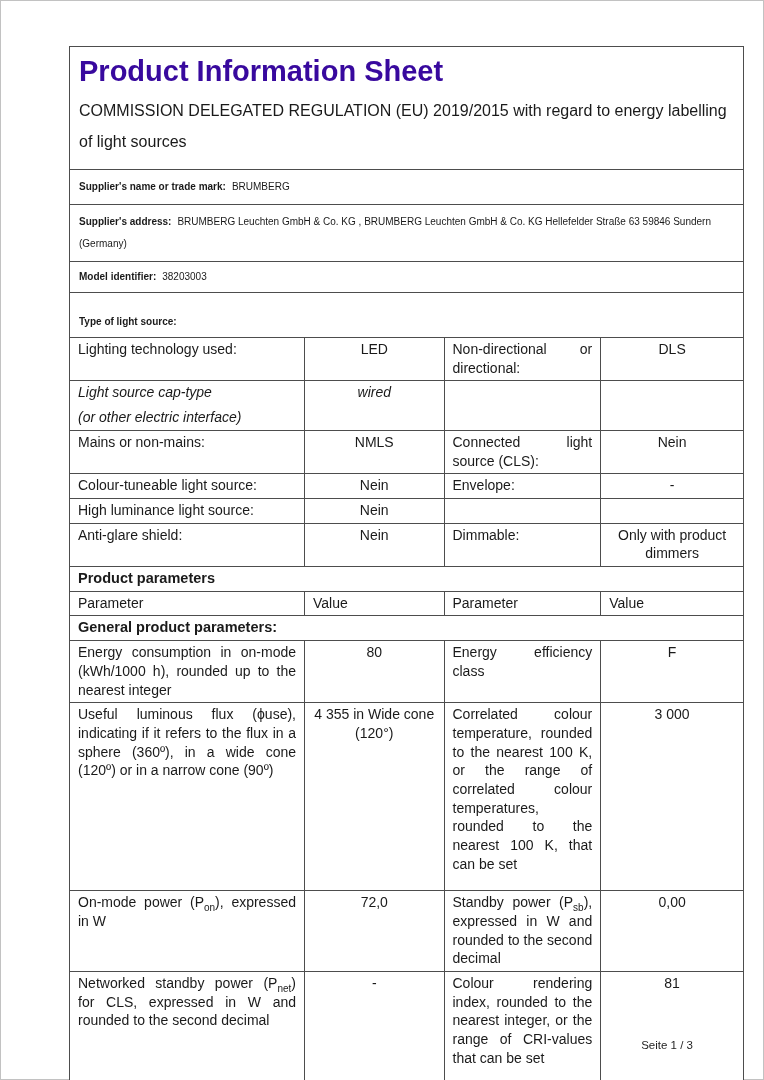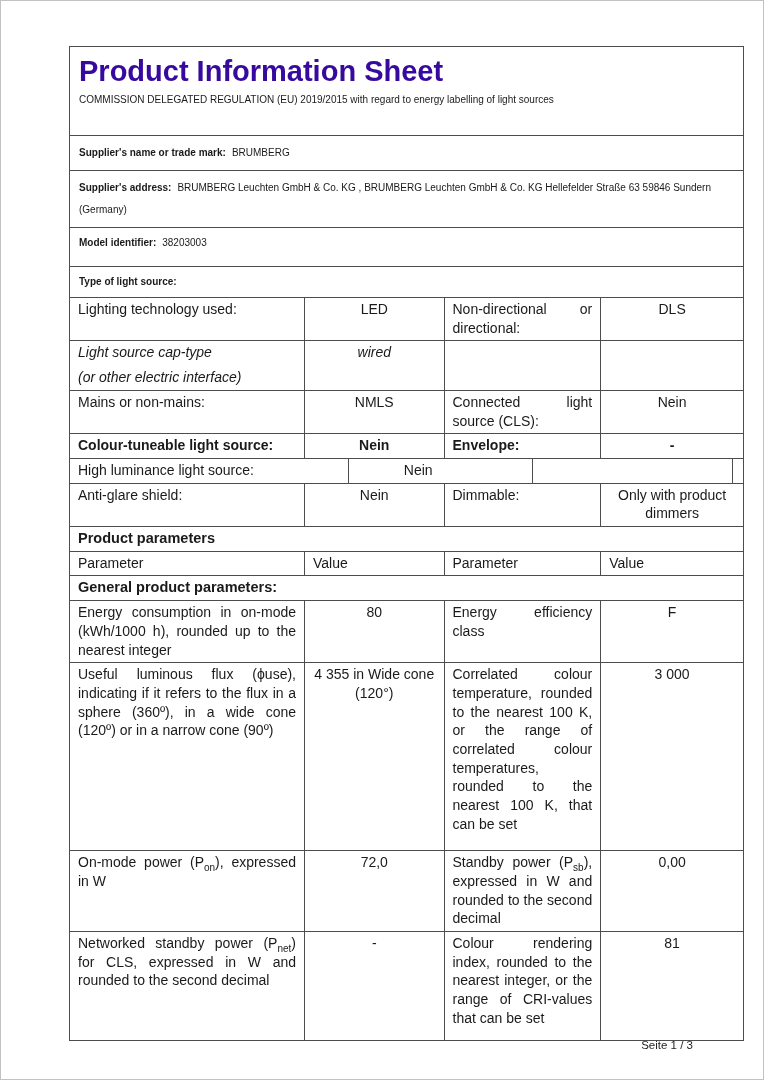--- a/index.html
+++ b/index.html
@@ -28,32 +28,33 @@
 
   .title-block { padding: 7px 9px 12px 9px; min-height: 88px; }
   .doc-title {
     font-size: 29px;
     font-weight: 700;
     letter-spacing: 0px;
     line-height: 34px;
     color: #38099e;
   }
   .doc-subtitle {
-    font-size: 10px;
-    line-height: 24px;
+    margin-top: 7px;
+    font-size: 16px;
+    line-height: 31px;
     color: #1a1a1a;
   }
 
   .kv { padding: 6px 9px; font-size: 10px; line-height: 22px; }
   .kv .lbl { font-weight: 700; }
   .kv .val-inline { margin-left: 6px; }
   .h-name  { min-height: 34px; }
   .h-addr  { min-height: 45px; }
   .h-model { min-height: 27px; padding-top: 4px; padding-bottom: 4px; }
-  .h-type  { min-height: 27px; padding-top: 4px; padding-bottom: 4px; margin-top: 8px; }
+  .h-type  { min-height: 27px; padding-top: 18px; padding-bottom: 4px; }
 
   .row {
     display: grid;
     grid-template-columns: 34.77% 20.73% 23.29% 21.21%;
     border-top: 1px solid #4d4d4d;
   }
   .c {
     padding: 2px 8px 3px 8px;
     font-size: 14px;
     line-height: 18.7px;
@@ -68,22 +69,22 @@
     text-align: left;
     font-weight: 700;
     font-size: 14.5px;
     padding: 2px 8px 3px 8px;
     line-height: 18.7px;
   }
 
   .r1 { min-height: 41px; }
   .r2 { min-height: 46px; font-style: italic; }
   .r3 { min-height: 39px; }
-  .r4 { min-height: 21px; font-weight: bold; }
-  .r5 { min-height: 23px; gap: 44px; }
+  .r4 { min-height: 21px; }
+  .r5 { min-height: 23px; }
   .r6 { min-height: 37px; }
   .h-pp  { min-height: 24px; }
   .h-hdr { min-height: 23px; }
   .h-gpp { min-height: 21px; }
   .d1 { min-height: 59px; }
   .d2 { min-height: 188px; }
   .d3 { min-height: 78px; }
   .d4 { min-height: 109px; }
 
   .line2 { margin-top: 6px; }

